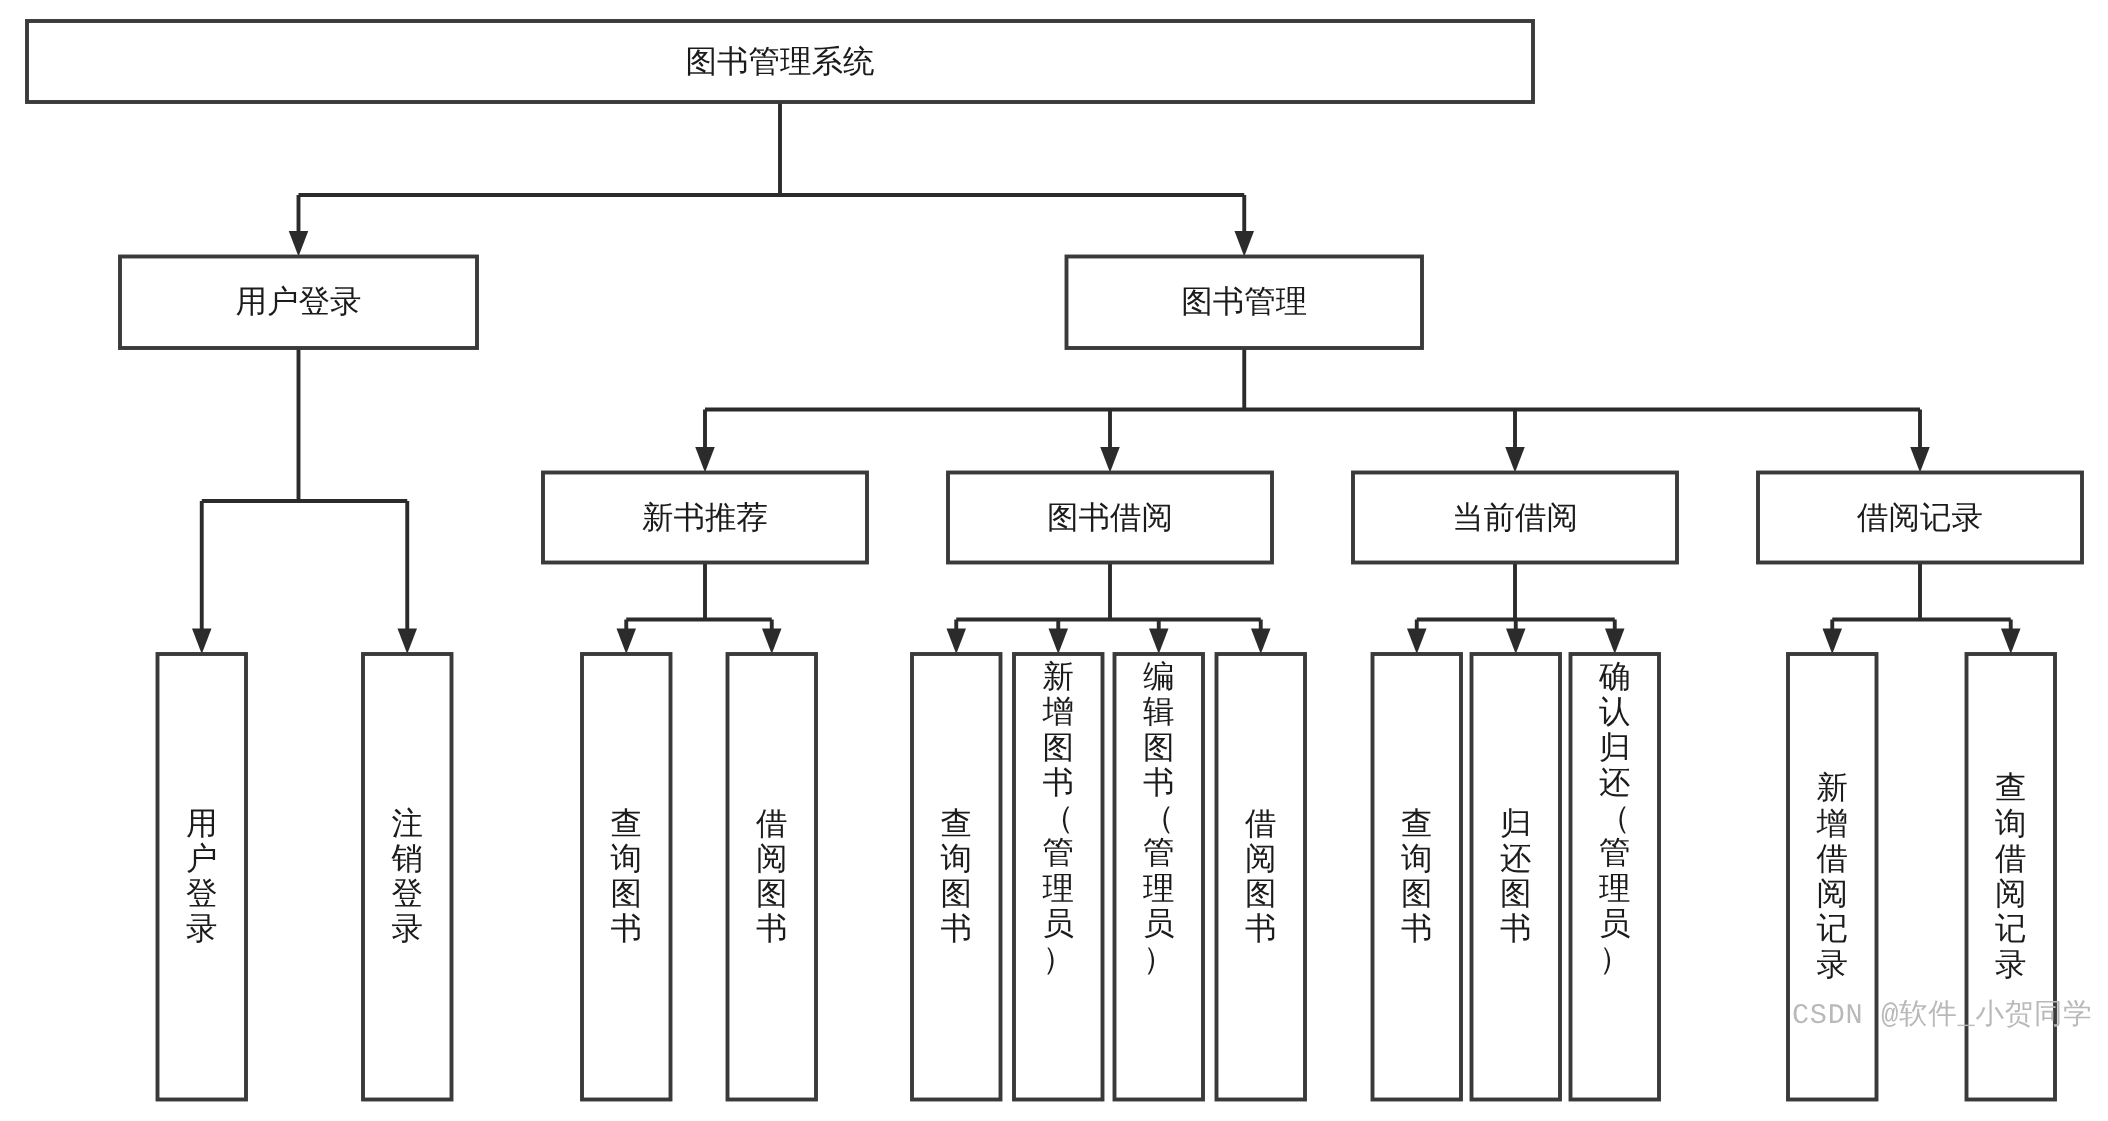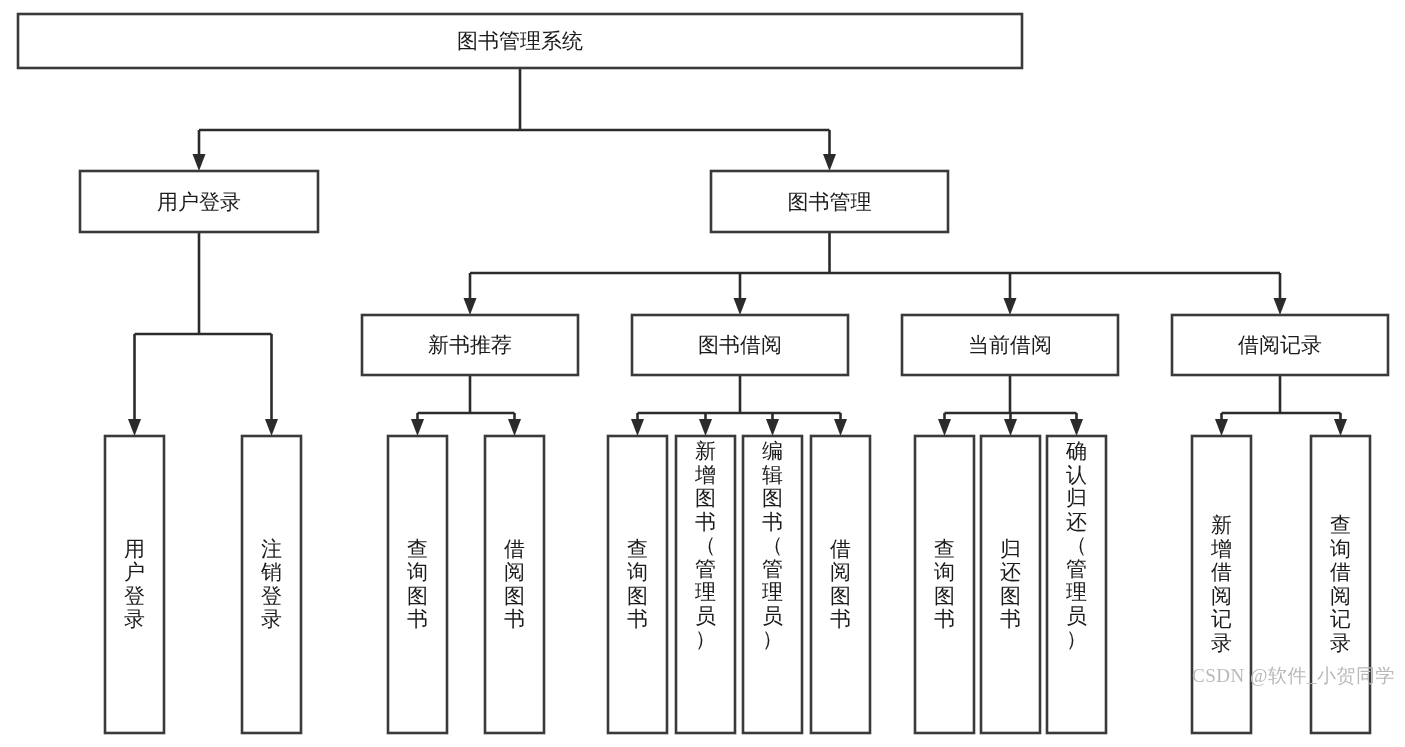--- a/index.html
+++ b/index.html
@@ -53,21 +53,21 @@
   .node-label-v {
     font-family: "DejaVu Sans", "Liberation Sans", sans-serif;
     font-size: 21px;
     fill: #1b1b1b;
     text-anchor: middle;
   }
   .watermark-text {
     position: absolute;
     right: 10px;
     bottom: 6px;
-    font-family: Liberation Serif, serif;
+    font-family: Liberation Mono, monospace;
     font-size: 19px;
     color: #b9b9b9;
     white-space: nowrap;
     letter-spacing: 0.5px;
     user-select: none;
   }
 </style>
 </head>
 <body>
 

